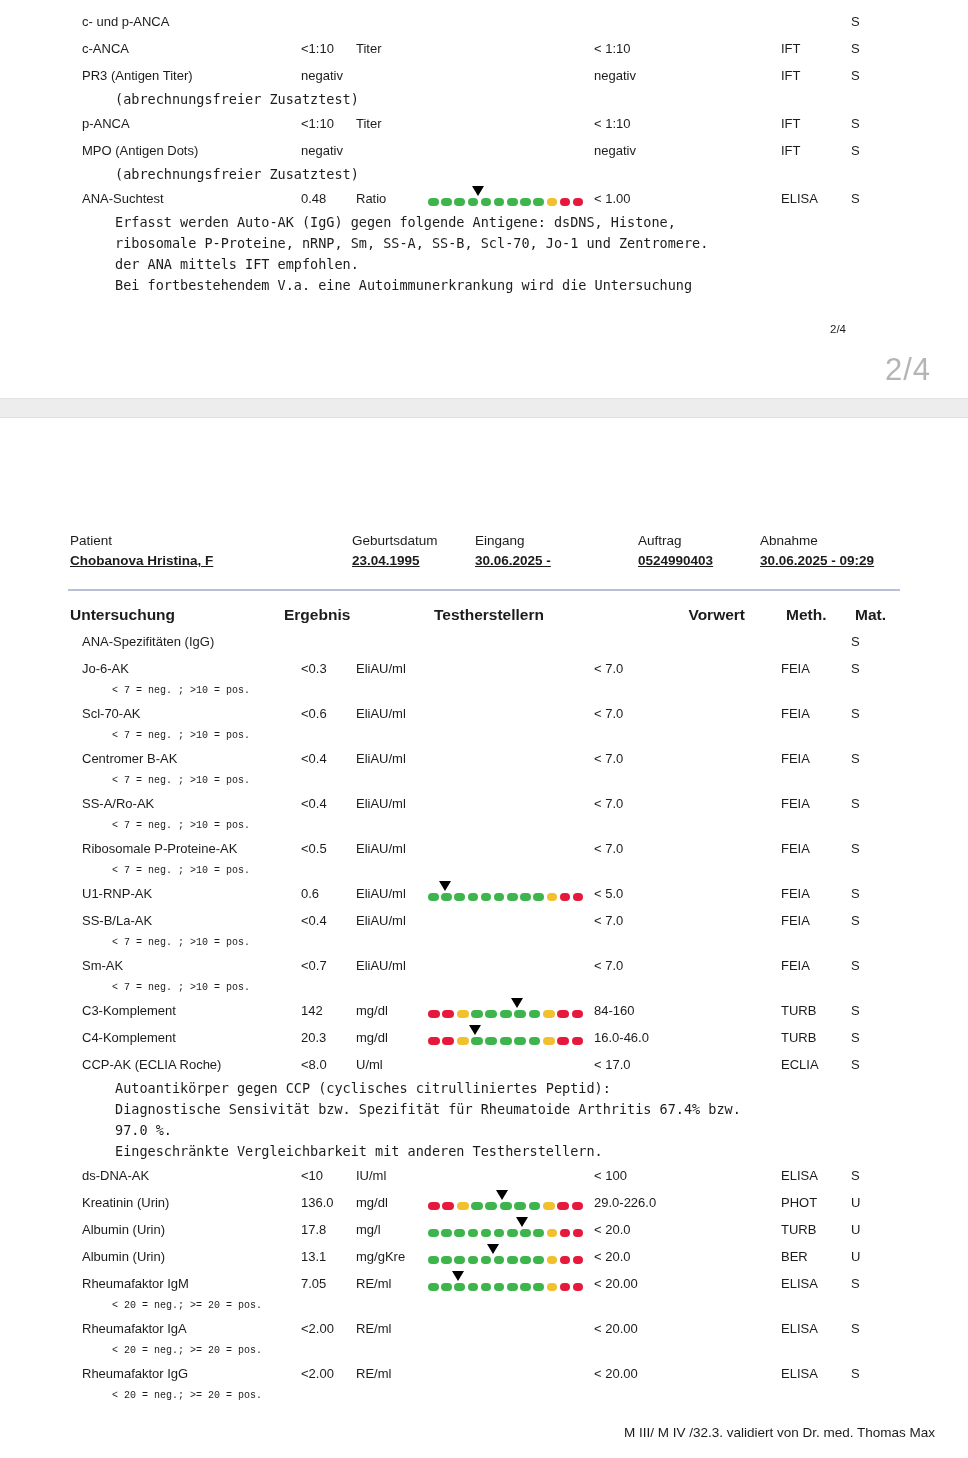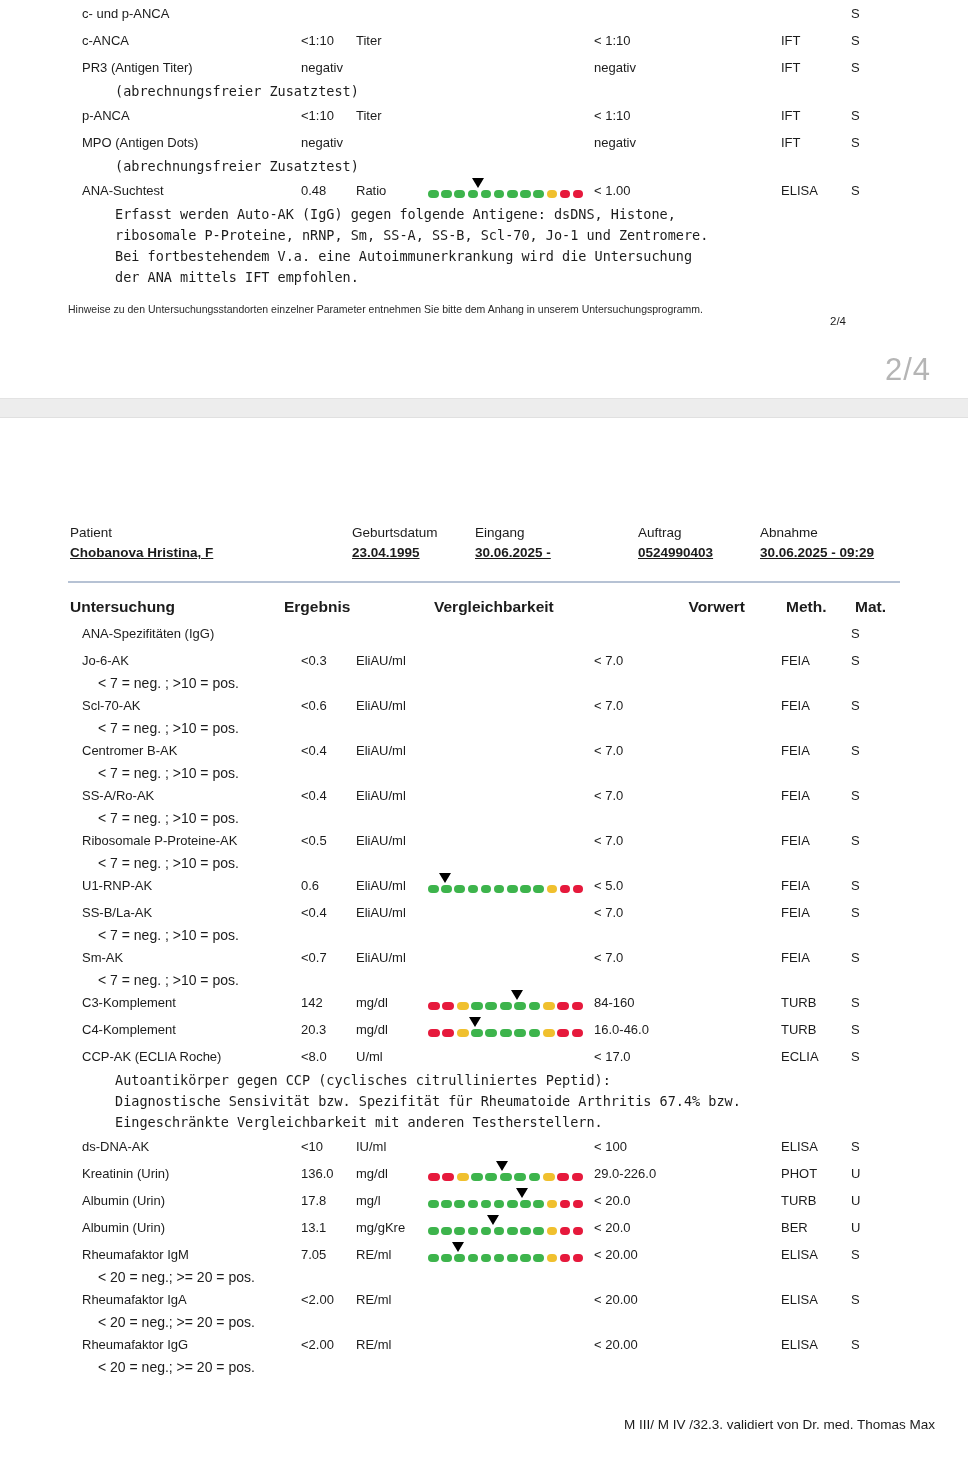--- a/index.html
+++ b/index.html
@@ -1,36 +1,36 @@
 <!DOCTYPE html>
 <html><head>
 <meta charset="utf-8">
 <style>
   html,body{margin:0;padding:0;background:#ffffff;}
   body{font-family:"Liberation Sans",sans-serif;color:#1c1c1c;}
   .viewport{position:relative;width:968px;height:1458px;background:#ffffff;overflow:hidden;}
 
   
-  .page{position:absolute;left:0;width:968px;}
+  .page{position:absolute;left:0;width:968px;margin-top:8px;}
   .page2{top:0;height:398px;}
   .page3{top:418px;height:1040px;}
 
   .rows{position:absolute;left:0;width:968px;}
   .trow{position:relative;height:27px;}
   .trow span{position:absolute;top:0;line-height:27px;font-size:13px;white-space:nowrap;}
   .c-name{left:82px;}
   .c-result{left:301px;}
   .c-unit{left:356px;}
   .c-ref{left:594px;}
   .c-meth{left:781px;}
   .c-mat{left:851px;}
 
   .tnote{position:relative;height:18px;}
-  .tnote span{position:absolute;left:98px;top:0;line-height:18px;
-    font-family:Liberation Sans, sans-serif;font-size:14px;white-space:nowrap;}
+  .tnote span{position:absolute;left:112px;top:0;line-height:18px;
+    font-family:Liberation Mono, monospace;font-size:10px;white-space:nowrap;}
   .tpara{position:relative;height:21px;}
   .tpara span{position:absolute;left:115px;top:0;line-height:21px;
     font-family:"DejaVu Sans Mono",monospace;font-size:13.5px;white-space:nowrap;}
 
   
   .c-ind{position:absolute;left:428px;top:0;width:160px;height:27px;}
   .c-ind .dot{position:absolute;top:13px;height:8px;border-radius:4px;}
   .c-ind .marker{position:absolute;top:1px;width:0;height:0;
     border-left:6.5px solid transparent;border-right:6.5px solid transparent;
     border-top:10px solid #000;}
@@ -134,27 +134,26 @@
           <span class="c-meth">ELISA</span>
           <span class="c-mat">S</span>
         </div>
         <div class="tpara">
           <span>Erfasst werden Auto-AK (IgG) gegen folgende Antigene: dsDNS, Histone,</span>
         </div>
         <div class="tpara">
           <span>ribosomale P-Proteine, nRNP, Sm, SS-A, SS-B, Scl-70, Jo-1 und Zentromere.</span>
         </div>
         <div class="tpara">
+          <span>der ANA mittels IFT empfohlen.</span>
+        </div>
+        <div class="tpara">
           <span>Bei fortbestehendem V.a. eine Autoimmunerkrankung wird die Untersuchung</span>
         </div>
-        <div class="tpara">
-          <span>der ANA mittels IFT empfohlen.</span>
-        </div>
       </div>
-    <div class="footnote">Hinweise zu den Untersuchungsstandorten einzelner Parameter entnehmen Sie bitte dem Anhang in unserem Untersuchungsprogramm.</div>
     <div class="pagenum-small">2/4</div>
   </section>
 
   <div class="viewer-pagenum">2/4</div>
   <div class="page-divider"></div>
 
   <section class="page page3">
     <header class="patient-header" id="patient-header">
         <div class="pcol" style="left: 70px;">
           <div class="plabel">Patient</div>
@@ -175,21 +174,21 @@
         <div class="pcol" style="left: 760px;">
           <div class="plabel">Abnahme</div>
           <div class="pvalue">30.06.2025 - 09:29</div>
         </div>
       </header>
     <div class="patient-rule"></div>
 
     <div class="thead">
       <span class="h-name">Untersuchung</span>
       <span class="h-result">Ergebnis</span>
-      <span class="h-ref">Vergleichbarkeit</span>
+      <span class="h-ref">Testherstellern</span>
       <span class="h-prev">Vorwert</span>
       <span class="h-meth">Meth.</span>
       <span class="h-mat">Mat.</span>
     </div>
 
     <div class="rows" id="main-rows">
         <div class="trow">
           <span class="c-name">ANA-Spezifitäten (IgG)</span>
           <span class="c-mat">S</span>
         </div>
@@ -345,20 +344,23 @@
           <span class="c-meth">ECLIA</span>
           <span class="c-mat">S</span>
         </div>
         <div class="tpara">
           <span>Autoantikörper gegen CCP (cyclisches citrulliniertes Peptid):</span>
         </div>
         <div class="tpara">
           <span>Diagnostische Sensivität bzw. Spezifität für Rheumatoide Arthritis 67.4% bzw.</span>
         </div>
         <div class="tpara">
+          <span>97.0 %.</span>
+        </div>
+        <div class="tpara">
           <span>Eingeschränkte Vergleichbarkeit mit anderen Testherstellern.</span>
         </div>
         <div class="trow">
           <span class="c-name">ds-DNA-AK</span>
           <span class="c-result">&lt;10</span>
           <span class="c-unit">IU/ml</span>
           <span class="c-ref">&lt; 100</span>
           <span class="c-meth">ELISA</span>
           <span class="c-mat">S</span>
         </div>

